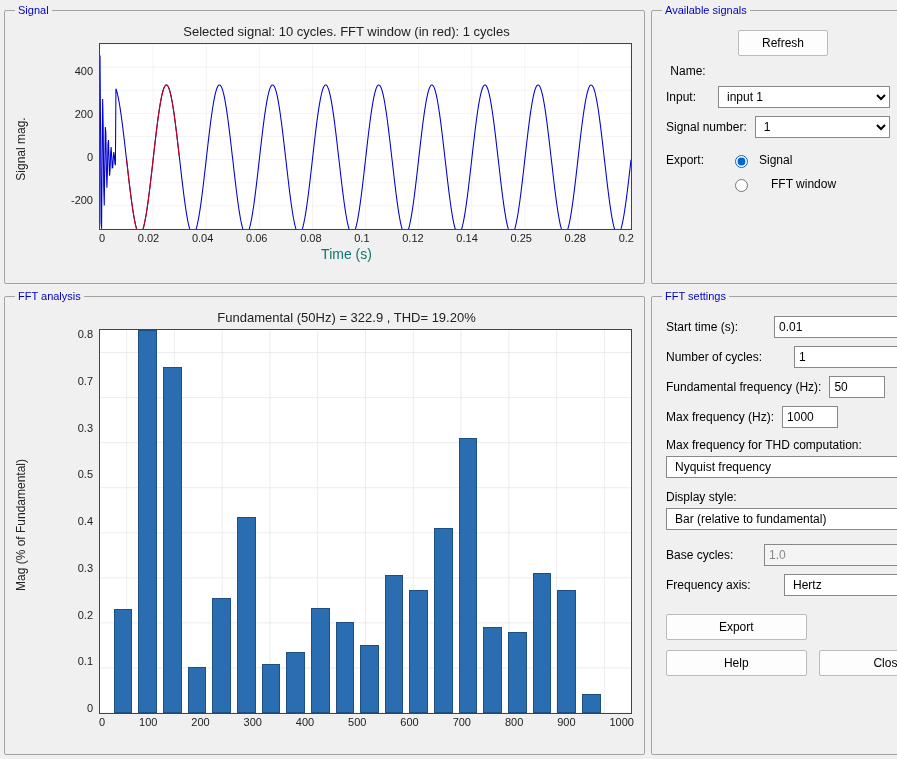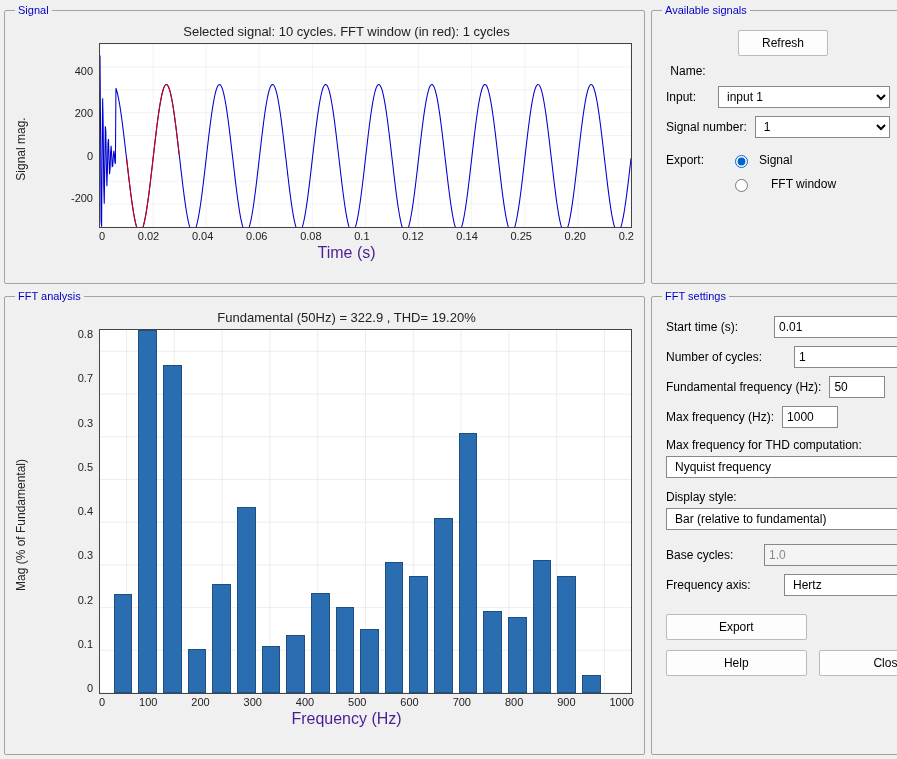--- a/index.html
+++ b/index.html
@@ -51,22 +51,22 @@
     transform: rotate(-90deg);
     transform-origin: center;
     font-size: 12px;
     color: #222;
     left: -12px;
     top: 50%;
     white-space: nowrap;
   }
   .axis-label-x {
     text-align: center;
-    font-size: 16px;
-    color: #4c1d95;
+    font-size: 14px;
+    color: #0f766e;
     margin-top: 2px;
   }
   .ticks-x {
     display: flex;
     justify-content: space-between;
     font-size: 11px;
     color: #222;
     margin-top: 2px;
   }
   .ticks-y {
@@ -204,21 +204,21 @@
       <div class="ticks-x" id="sig-xticks" style="margin-left:40px;">
           <span>0</span>
           <span>0.02</span>
           <span>0.04</span>
           <span>0.06</span>
           <span>0.08</span>
           <span>0.1</span>
           <span>0.12</span>
           <span>0.14</span>
           <span>0.25</span>
-          <span>0.20</span>
+          <span>0.28</span>
           <span>0.2</span>
         </div>
       <div class="axis-label-x">Time (s)</div>
     </div>
   </fieldset>
 
   <fieldset class="panel">
     <legend>Available signals</legend>
 
     <div class="form-row" style="justify-content:center; margin-left:10px;">
@@ -327,21 +327,20 @@
           <span>200</span>
           <span>300</span>
           <span>400</span>
           <span>500</span>
           <span>600</span>
           <span>700</span>
           <span>800</span>
           <span>900</span>
           <span>1000</span>
         </div>
-      <div class="axis-label-x">Frequency (Hz)</div>
     </div>
   </fieldset>
 
   <fieldset class="panel">
     <legend>FFT settings</legend>
 
     <div class="form-row">
       <label style="width:100px;">Start time (s):</label>
       <input type="text" style="flex: 1 1 0%;" value="0.01">
     </div>

